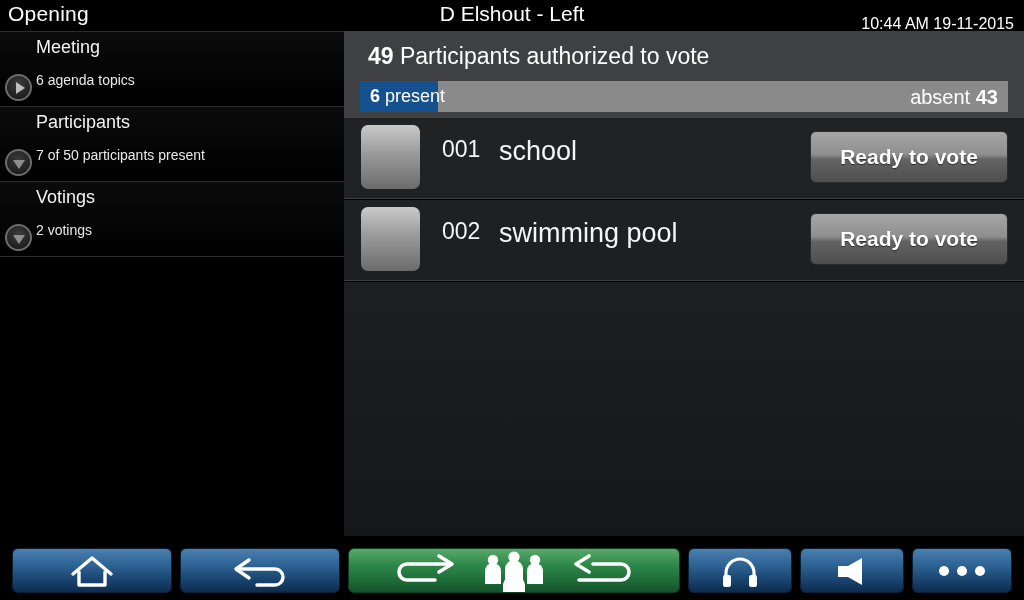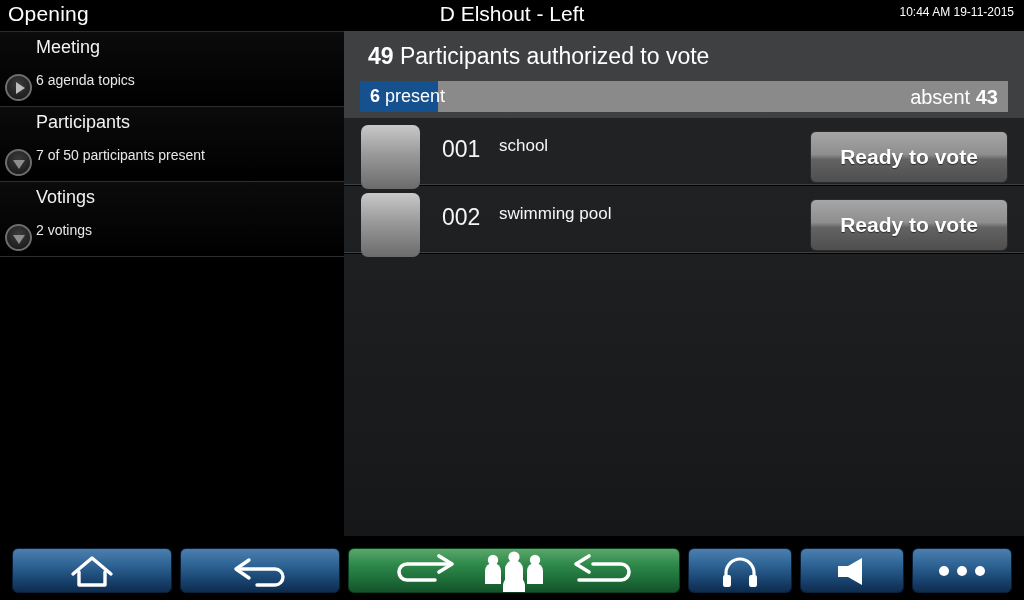--- a/index.html
+++ b/index.html
@@ -18,22 +18,22 @@
   }
   .statusbar .sb-left {
     position:absolute; left:8px; top:2px;
     font-size:21px; letter-spacing:0.2px;
   }
   .statusbar .sb-center {
     position:absolute; left:0; top:2px; width:1024px;
     text-align:center; font-size:21px;
   }
   .statusbar .sb-right {
-    position:absolute; right:10px; top:5px;
-    font-size:12px;
+    position:absolute; right:10px; top:15px;
+    font-size:16px;
   }
 
   
   .sidebar {
     position:absolute; left:0; top:31px; width:344px; height:505px;
     background:#000;
     border-top:1px solid #2b2b2b;
   }
   .side-item {
     position:relative; height:75px;
@@ -103,36 +103,36 @@
   .progress .p-left b { font-weight:bold; }
   .progress .p-right {
     position:absolute; right:10px; top:5px;
     font-size:20px; color:#ffffff;
   }
   .progress .p-right b { font-weight:bold; }
 
   
   .rows { position:absolute; left:0; top:87px; width:680px; }
   .row {
-    position:relative; height:68px;
+    position:relative; height:82px;
     border-bottom:1px solid #000;
     box-shadow: inset 0 -2px 0 -1px #3d4042;
   }
   .row .avatar {
     position:absolute; left:17px; top:7px;
     width:59px; height:64px; border-radius:7px;
     background:linear-gradient(to bottom,#c9c9c9 0%, #9a9a9a 45%, #6b6b6b 100%);
   }
   .row .r-num {
     position:absolute; left:98px; top:18px;
     font-size:23px; color:#f5f5f5;
   }
   .row .r-name {
     position:absolute; left:155px; top:18px;
-    font-size:17px; color:#f5f5f5;
+    font-size:27px; color:#f5f5f5;
   }
   .row .r-btn {
     position:absolute; right:16px; top:13px;
     width:198px; height:52px; border-radius:6px;
     background:linear-gradient(to bottom,#a6a6a6 0%, #8e8e8e 45%, #636363 55%, #4e4e4e 100%);
     border:1px solid #2c2c2c;
     color:#ffffff; font-size:21px; font-weight:bold;
     display:flex; align-items:center; justify-content:center;
     text-shadow:0 1px 1px rgba(0,0,0,.55);
   }

